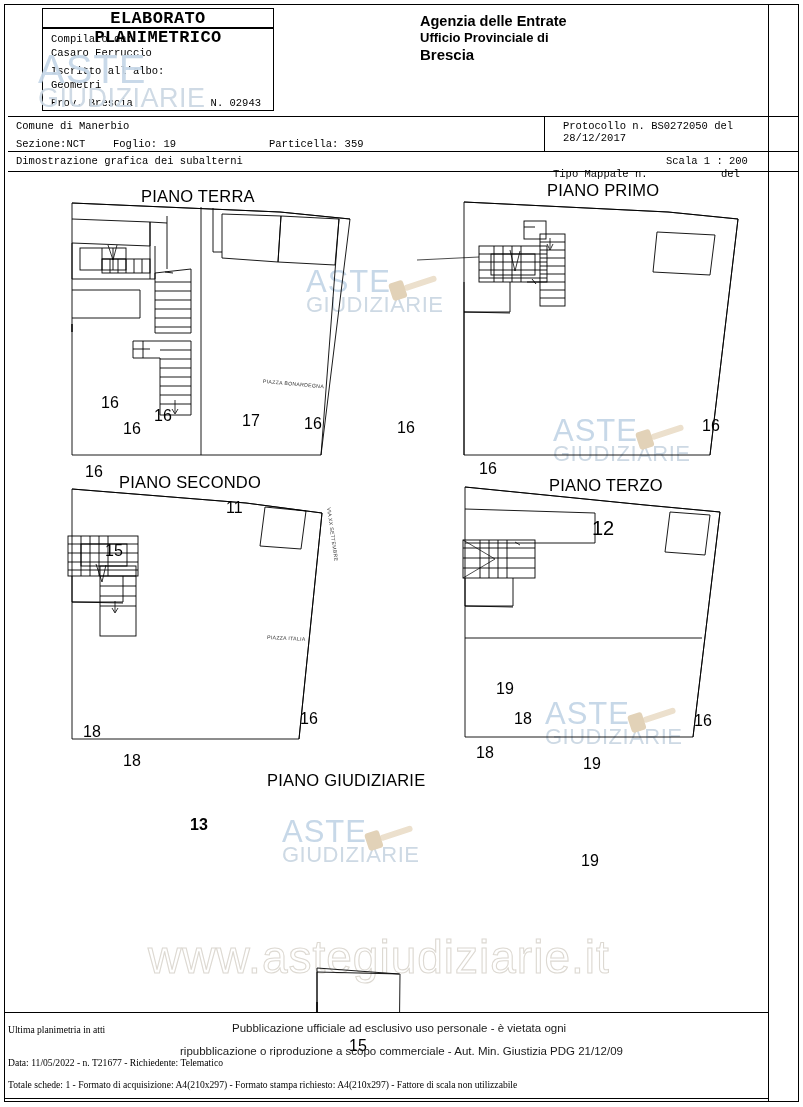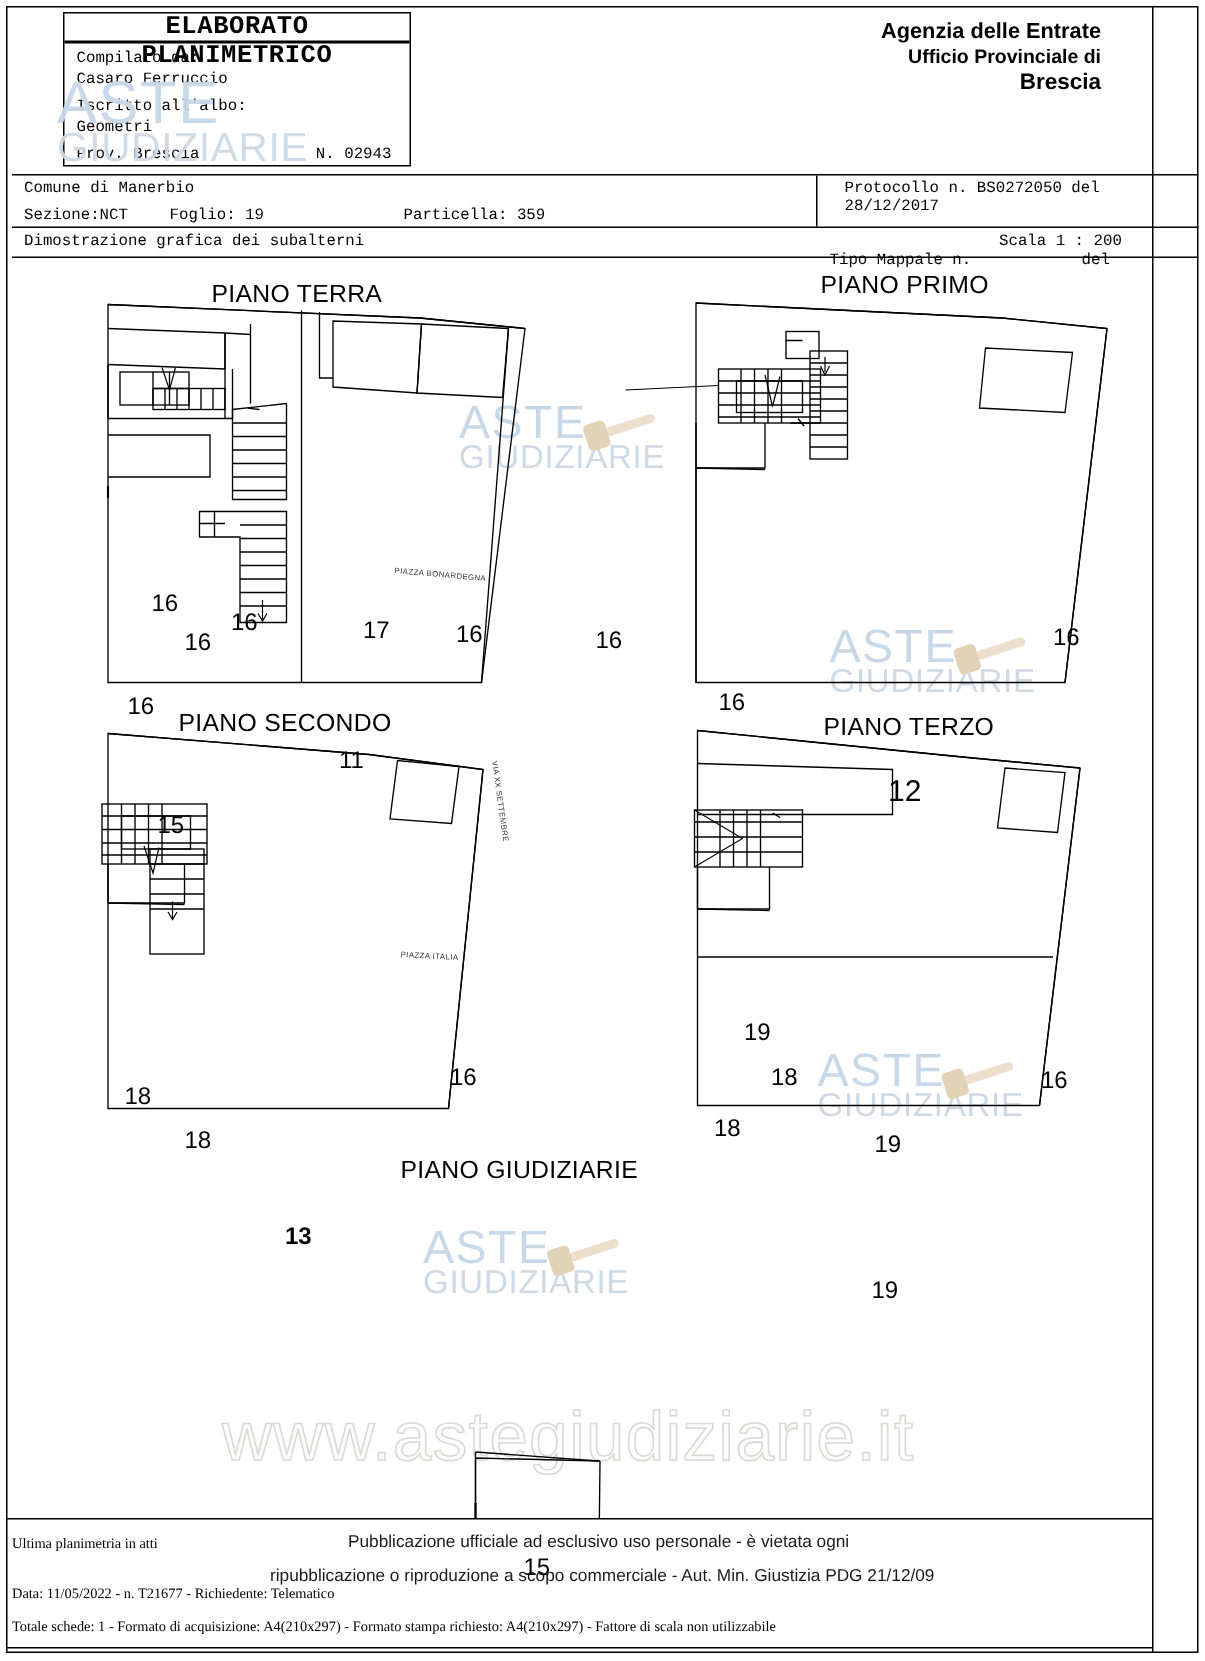--- a/index.html
+++ b/index.html
@@ -20,21 +20,21 @@
             border:1px solid #000;box-sizing:border-box;}
   #titlebox .hd{height:20px;border-bottom:2px solid #000;box-sizing:border-box;
                 text-align:center;font-family:"Liberation Mono", monospace;
                 font-weight:bold;font-size:17px;letter-spacing:.4px;line-height:19px;}
   #titlebox .bd{padding:4px 6px 0 8px;font-family:"Liberation Mono", monospace;
                 font-size:10.5px;line-height:13.5px;}
   #titlebox .row{display:flex;justify-content:space-between;padding-right:6px;}
   .gap{height:5px;}
 
   
-  #agency{position:absolute;left:400px;top:8px;width:330px;text-align:right;
+  #agency{position:absolute;left:416px;top:8px;width:330px;text-align:left;
           line-height:1.25;}
   #agency .l1{font-size:14.5px;font-weight:bold;}
   #agency .l2{font-size:17px;font-weight:bold;letter-spacing:.3px;}
   #agency .l3{font-size:13px;font-weight:bold;}
   #agency .l4{font-size:15px;font-weight:bold;}
 
   
   #inforow{position:absolute;left:4px;top:112px;width:791px;height:36px;
            border-top:1px solid #000;border-bottom:1px solid #000;box-sizing:border-box;
            display:flex;}

